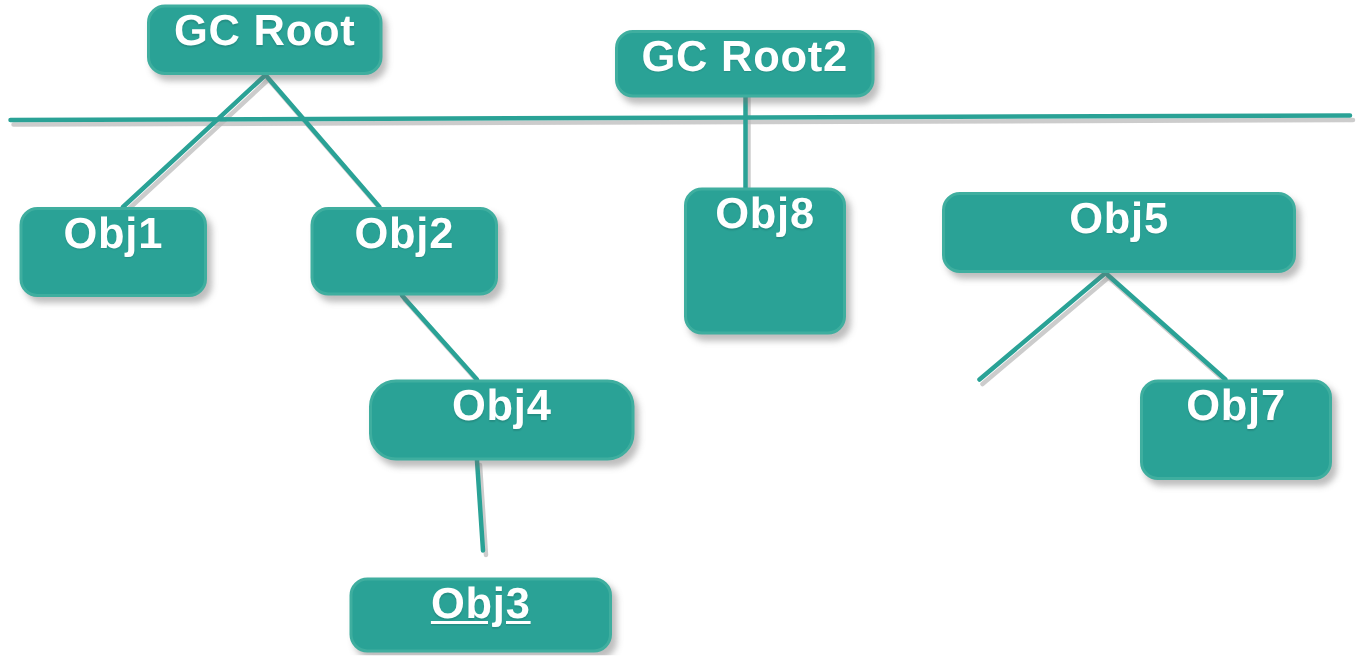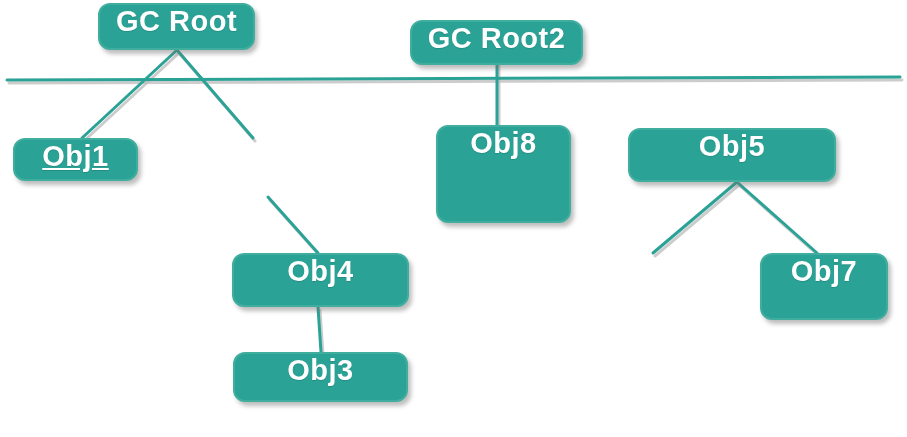--- a/index.html
+++ b/index.html
@@ -21,28 +21,28 @@
     color:#ffffff;
     font-size:29px;
     font-weight:600;
     letter-spacing:0.5px;
     box-shadow:3px 4px 4px rgba(110,110,110,0.45);
     text-shadow:0 1px 1px rgba(0,0,0,0.12);
   }
   
   .n-gc-root  {left:98px;  top:3px;   width:157px; height:47px;}
   .n-gc-root2 {left:410px; top:20px;   width:173px; height:45px;}
-  .n-obj1     {left:13px;  top:138px; width:125px; height:43px;text-decoration:underline;}
+  .n-obj1     {left:13px;  top:138px; width:125px; height:60px;}
   .n-obj2     {left:207px; top:138px; width:125px; height:59px;}
-  .n-obj8     {left:436px; top:125px; width:135px; height:98px;}
-  .n-obj5     {left:628px; top:128px; width:208px; height:54px;}
-  .n-obj4     {left:232px; top:253px; width:177px; height:54px;}
+  .n-obj8     {left:456px; top:125px; width:108px; height:98px;}
+  .n-obj5     {left:628px; top:128px; width:236px; height:54px;}
+  .n-obj4     {left:246px; top:253px; width:177px; height:54px;border-radius:18px;}
   .n-obj6     {left:582px; top:253px; width:126px; height:55px;}
   .n-obj7     {left:760px; top:253px; width:128px; height:67px;}
-  .n-obj3     {left:233px; top:352px; width:175px; height:50px;}
+  .n-obj3     {left:233px; top:385px; width:175px; height:50px;text-decoration:underline;}
   .shadow-line{stroke:#bcbcbc;stroke-width:3;stroke-linecap:round;opacity:0.75;}
   .wire{stroke:#2aa296;stroke-width:3;stroke-linecap:round;fill:none;}
 </style>
 </head>
 <body>
 
 <div class="canvas">
 
   <svg class="wires" viewBox="0 0 907 437">
 
@@ -71,20 +71,23 @@
 
   <div class="node n-gc-root">
       <span>GC Root</span>
     </div>
   <div class="node n-gc-root2">
       <span>GC Root2</span>
     </div>
   <div class="node n-obj1">
       <span>Obj1</span>
     </div>
+  <div class="node n-obj2">
+      <span>Obj2</span>
+    </div>
   <div class="node n-obj8">
       <span>Obj8</span>
     </div>
   <div class="node n-obj5">
       <span>Obj5</span>
     </div>
   <div class="node n-obj4">
       <span>Obj4</span>
     </div>
   <div class="node n-obj7">

